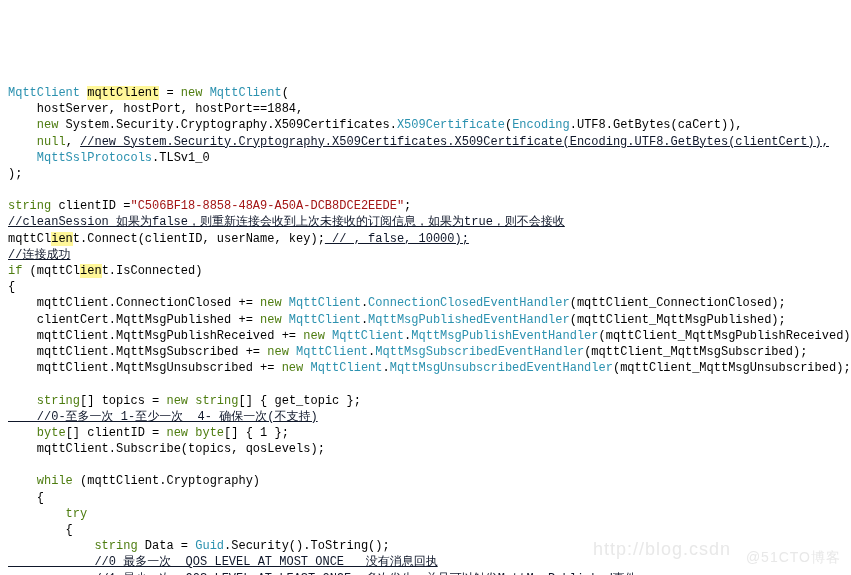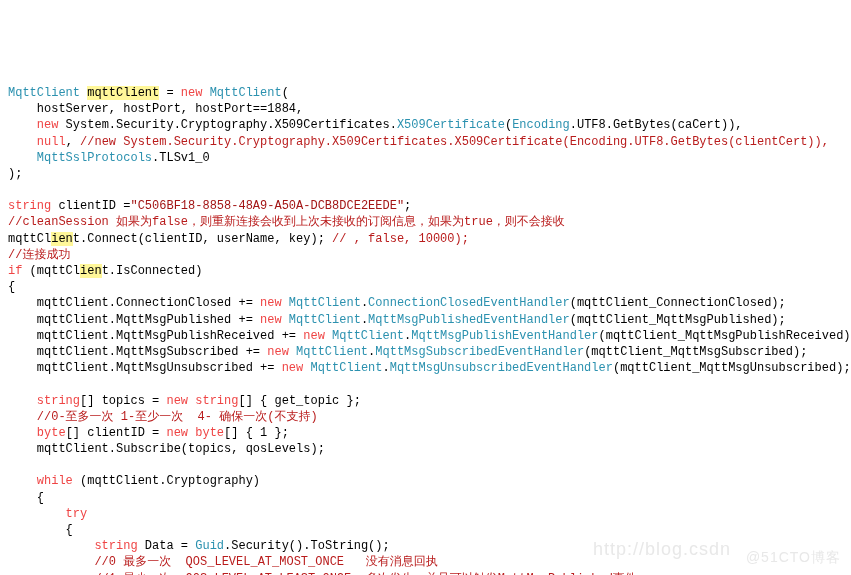--- a/index.html
+++ b/index.html
@@ -7,23 +7,23 @@
     padding: 4px 8px;
     font-family: Consolas, "Courier New", "宋体", monospace;
     font-size: 12px;
     line-height: 1.35;
     background: #ffffff;
     color: #000;
     white-space: pre;
     position: relative;
   }
   .ty { color: #2b91af; }
-  .kw { color: #ef4444; }
+  .kw { color: #4d7c0f; }
   .hi { background: #fff799; }
-  .cm { color: #b91c1c; }
+  .cm { color: #0f172a; text-decoration: underline; }
   .str { color: #a31515; }
   .watermark1, .watermark2 {
     position: fixed;
     color: #e8e8e8;
     font-family: sans-serif;
     pointer-events: none;
     z-index: 0;
   }
   .watermark1 { right: 120px; bottom: 14px; font-size: 18px; letter-spacing: 1px; }
   .watermark2 { right: 10px; bottom: 8px; font-size: 14px; letter-spacing: 1px; }
@@ -42,21 +42,21 @@
 <span>    </span><span class="ty">MqttSslProtocols</span><span>.TLSv1_0</span>
 <span>);</span>
 
 <span class="kw">string</span><span> clientID =</span><span class="str">"C506BF18-8858-48A9-A50A-DCB8DCE2EEDE"</span><span>;</span>
 <span class="cm">//cleanSession 如果为false，则重新连接会收到上次未接收的订阅信息，如果为true，则不会接收</span>
 <span>mqttCl</span><span class="hi">ien</span><span>t</span><span>.Connect(clientID, userName, key);</span><span class="cm"> // , false, 10000);</span>
 <span class="cm">//连接成功</span>
 <span class="kw">if</span><span> (mqttCl</span><span class="hi">ien</span><span>t.IsConnected)</span>
 <span>{</span>
 <span>    mqttClient.ConnectionClosed += </span><span class="kw">new</span><span> </span><span class="ty">MqttClient</span><span>.</span><span class="ty">ConnectionClosedEventHandler</span><span>(mqttClient_ConnectionClosed);</span>
-<span>    mqttClient.MqttMsgPublished += </span><span class="kw">new</span><span> </span><span class="ty">MqttClient</span><span>.</span><span class="ty">MqttMsgPublishedEventHandler</span><span>(mqttClient_MqttMsgPublished);</span>
+<span>    clientCert.MqttMsgPublished += </span><span class="kw">new</span><span> </span><span class="ty">MqttClient</span><span>.</span><span class="ty">MqttMsgPublishedEventHandler</span><span>(mqttClient_MqttMsgPublished);</span>
 <span>    mqttClient.MqttMsgPublishReceived += </span><span class="kw">new</span><span> </span><span class="ty">MqttClient</span><span>.</span><span class="ty">MqttMsgPublishEventHandler</span><span>(mqttClient_MqttMsgPublishReceived);</span>
 <span>    mqttClient.MqttMsgSubscribed += </span><span class="kw">new</span><span> </span><span class="ty">MqttClient</span><span>.</span><span class="ty">MqttMsgSubscribedEventHandler</span><span>(mqttClient_MqttMsgSubscribed);</span>
 <span>    mqttClient.MqttMsgUnsubscribed += </span><span class="kw">new</span><span> </span><span class="ty">MqttClient</span><span>.</span><span class="ty">MqttMsgUnsubscribedEventHandler</span><span>(mqttClient_MqttMsgUnsubscribed);</span>
 
 <span>    </span><span class="kw">string</span><span>[] topics = </span><span class="kw">new</span><span> </span><span class="kw">string</span><span>[] { get_topic };</span>
 <span class="cm">    //0-至多一次 1-至少一次  4- 确保一次(不支持)</span>
 <span>    </span><span class="kw">byte</span><span>[] clientID = </span><span class="kw">new</span><span> </span><span class="kw">byte</span><span>[] { 1 };</span>
 <span>    mqttClient.Subscribe(topics, qosLevels);</span>
 
 <span>    </span><span class="kw">while</span><span> (mqttClient.Cryptography)</span>

